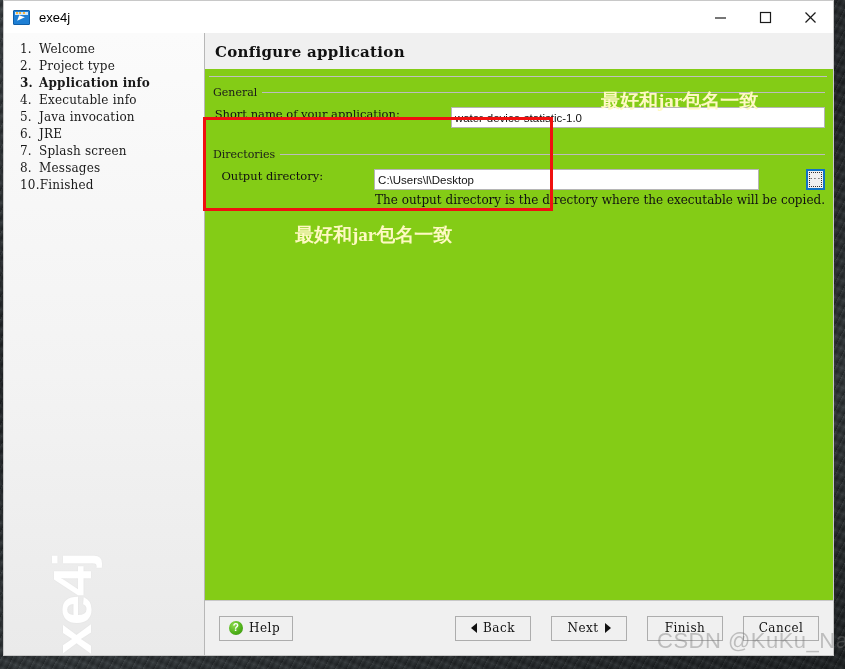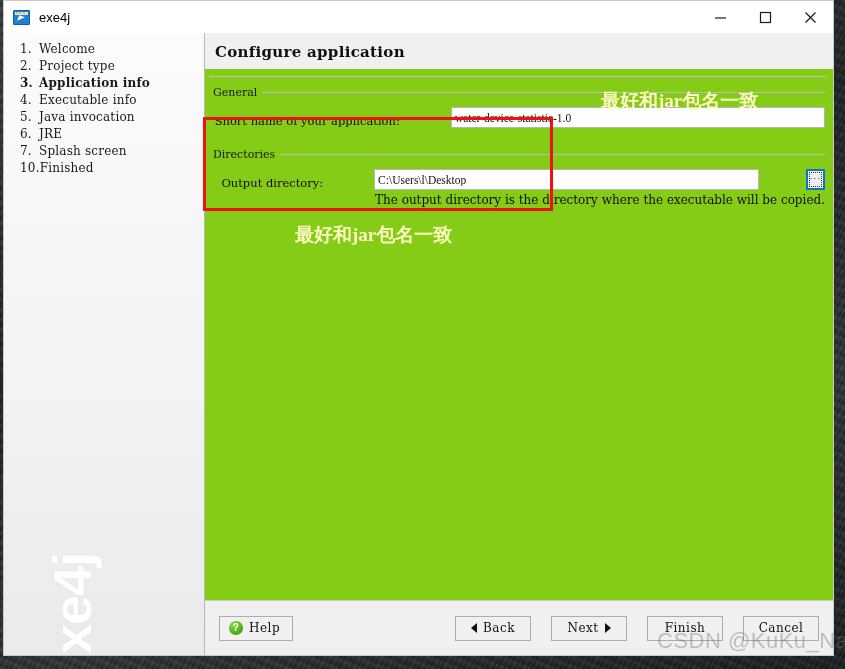--- a/index.html
+++ b/index.html
@@ -205,33 +205,33 @@
     flex: 1;
     height: 1px;
     background: #bcbcbc;
   }
   .group-body {
     padding: 8px 0 4px 0;
   }
 
   .field-row {
     display: flex;
-    align-items: flex-end;
+    align-items: flex-start;
     margin-bottom: 3px;
     gap: 45px;
   }
   .field-label {
     font-family: "DejaVu Serif", "Liberation Serif", serif;
     font-size: 11.5px;
     color: #111;
     white-space: nowrap;
     text-align: right;
   }
   .text-input {
-    font-family: Liberation Serif, serif;
+    font-family: Liberation Sans, sans-serif;
     font-size: 11.5px;
     color: #111;
     background: #ffffff;
     border: 1px solid #b5b5b5;
     box-sizing: border-box;
     height: 21px;
     line-height: 19px;
     padding: 0 3px;
     outline: none;
   }
@@ -424,20 +424,23 @@
         <span class="num">4.</span><span>Executable info</span>
       </div>
       <div class="step">
         <span class="num">5.</span><span>Java invocation</span>
       </div>
       <div class="step">
         <span class="num">6.</span><span>JRE</span>
       </div>
       <div class="step">
         <span class="num">7.</span><span>Splash screen</span>
+      </div>
+      <div class="step">
+        <span class="num">8.</span><span>Messages</span>
       </div>
       <div class="step">
         <span class="num">10.</span><span>Finished</span>
       </div>
 
       <div id="sidebar-watermark">exe4j</div>
     </div>
 
     <div id="main">
 

